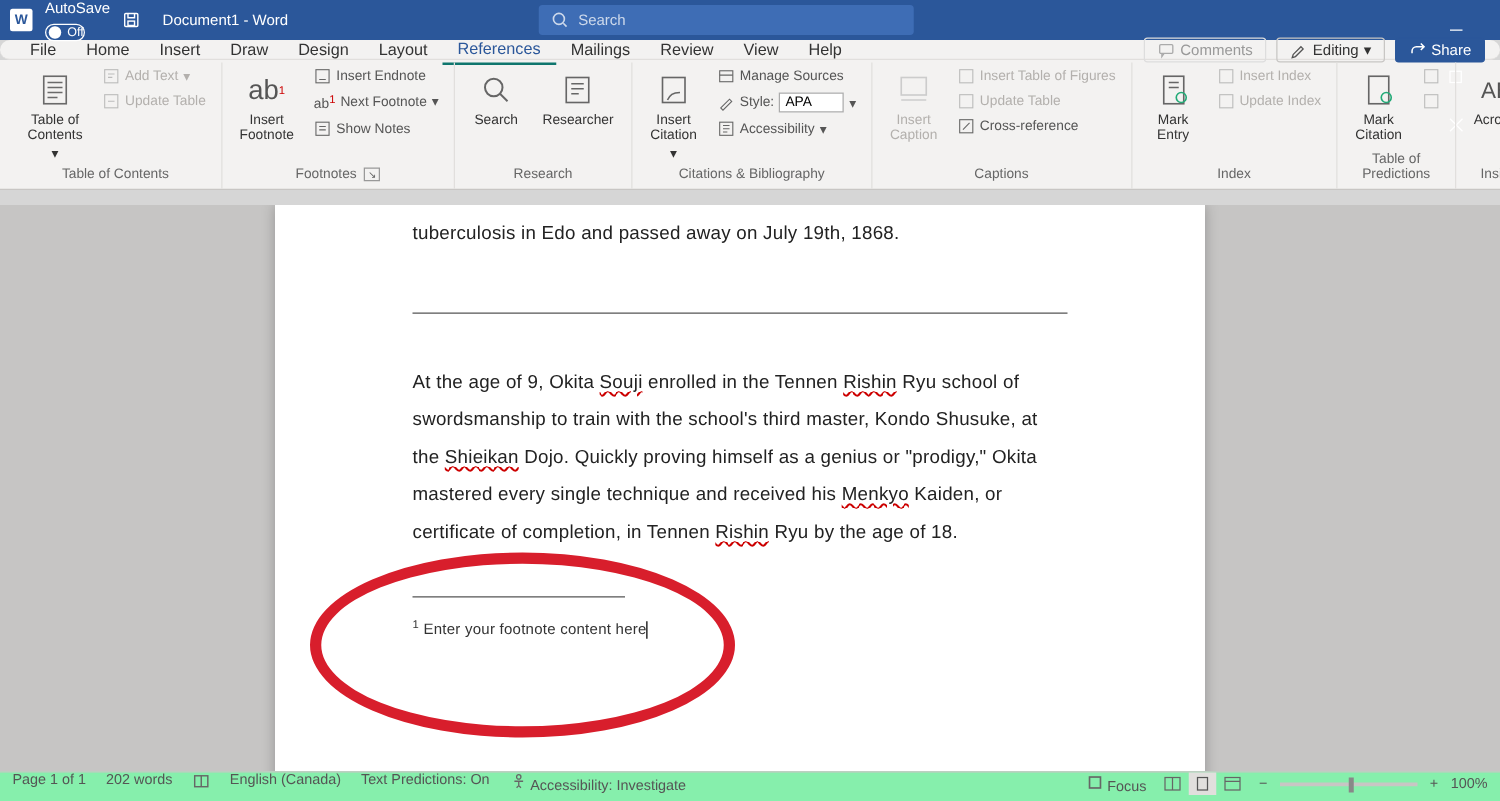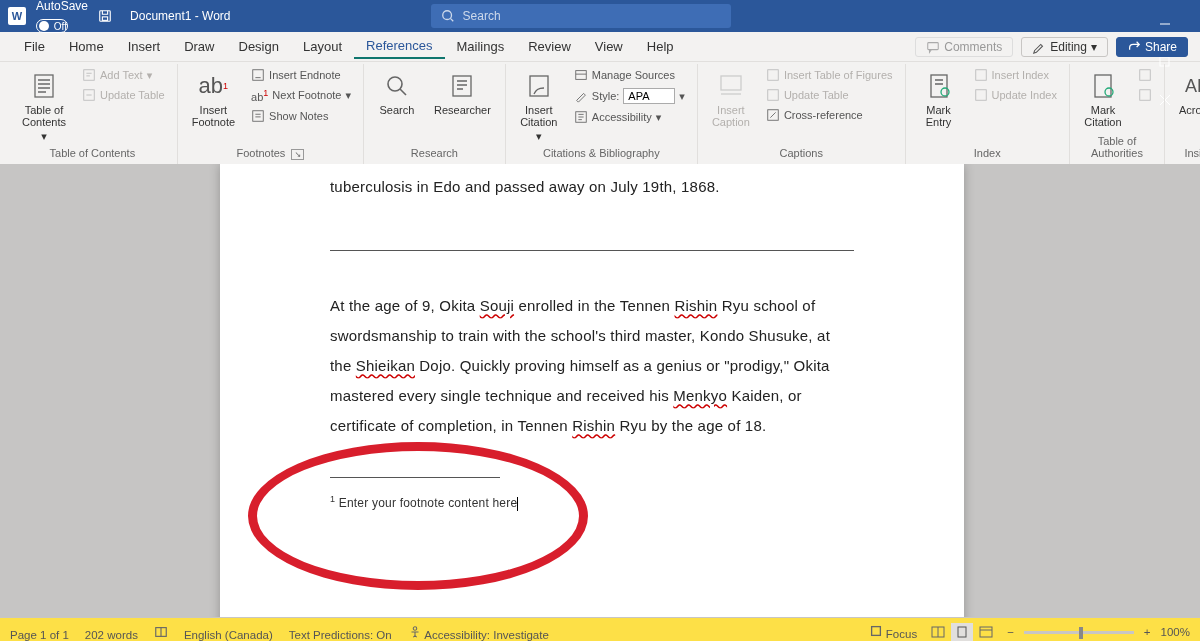--- a/index.html
+++ b/index.html
@@ -14,21 +14,21 @@
 .toggle .knob { width: 10px; height: 10px; background: #fff; border-radius: 50%; margin: 0 2px; }
 .toggle .offtx { font-size: 10px; margin-left: 3px; }
 .save-icon-svg { width: 14px; height: 14px; }
 .doc-title { margin-left: 8px; }
 .searchbox { margin-left: 200px; width: 300px; height: 24px; background: #3e6db5; border-radius: 3px; display: flex; align-items: center; padding: 0 10px; gap: 8px; color: #cdd9eb; }
 .titlebar .right { margin-left: auto; display: flex; align-items: center; gap: 14px; flex-direction: column; }
 .avatar { width: 20px; height: 20px; background: #fff; border-radius: 50%; display:flex;align-items:center;justify-content:center;color:#2b579a;font-size:8px;font-weight:bold; }
 .winbtn { width: 30px; height: 24px; display: flex; align-items: center; justify-content: center; }
 
 
-.menubar { height: 30px; background: #f3f2f1; display: flex; align-items: center; padding: 0 12px; font-size: 13px; color: #333; border-bottom: 1px solid #e1dfdd; }
+.menubar { height: 16px; background: #f3f2f1; display: flex; align-items: center; padding: 0 12px; font-size: 13px; color: #333; border-bottom: 1px solid #e1dfdd; border-radius: 13px; }
 .menubar .tab { padding: 4px 12px; cursor: pointer; }
 .menubar .tab.active { border-bottom: 2px solid #0f766e; color: #2b579a; }
 .menubar .rightmenu { margin-left: auto; display: flex; align-items: center; gap: 8px; font-size: 12px; }
 .rm-btn { border: 1px solid #c8c6c4; padding: 2px 10px; border-radius: 3px; display: flex; align-items: center; gap: 4px; }
 .rm-share { background: #2b579a; color: #fff; border-color: #2b579a; }
 
 
 .ribbon { height: 104px; background: #f3f2f1; display: flex; border-bottom: 1px solid #c8c6c4; padding: 2px 8px 0 8px; }
 .rgroup { border-right: 1px solid #e1dfdd; padding: 2px 8px; display: flex; flex-direction: column; justify-content: space-between; }
 .rgroup .body { display: flex; align-items: flex-start; gap: 6px; flex: 1; }
@@ -51,21 +51,21 @@
 .footnote-area { margin-top: 36px; }
 .fn-rule { width: 170px; border-top: 1px solid #555; }
 .fn-text { font-size: 12px; color: #333; margin-top: 6px; font-family: "Segoe UI", Arial; }
 .fn-text .sup { font-size: 9px; vertical-align: super; }
 .cursor { display: inline-block; width: 1px; height: 14px; background: #000; vertical-align: middle; }
 
 
 .anno-ellipse { position: absolute; border: 9px solid #d81e2c; border-radius: 50%; pointer-events: none; }
 
 
-.statusbar { position: absolute; bottom: 0; left: 0; right: 0; height: 24px; background: #fde047; border-top: 1px solid #c8c6c4; display: flex; align-items: flex-end; font-size: 11.5px; color: #555; padding: 0 10px; gap: 16px; }
+.statusbar { position: absolute; bottom: 0; left: 0; right: 0; height: 24px; background: #86efac; border-top: 1px solid #c8c6c4; display: flex; align-items: flex-start; font-size: 11.5px; color: #555; padding: 0 10px; gap: 16px; }
 .statusbar .right { margin-left: auto; display: flex; align-items: center; gap: 10px; }
 .viewbtns { display: flex; gap: 2px; }
 .vb { width: 22px; height: 18px; border: 1px solid transparent; display: flex; align-items: center; justify-content: center; }
 .vb.active { background: #e1dfdd; }
 .zoom-slider { width: 110px; height: 3px; background: #c8c6c4; position: relative; }
 .zoom-slider .thumb { position: absolute; left: 50%; top: -4px; width: 4px; height: 12px; background: #888; }
 
 .sm-ic { width: 14px; height: 14px; flex: 0 0 14px; }
 .lg-ic { width: 28px; height: 28px; }
 </style>
@@ -358,21 +358,21 @@
               <rect x="2" y="2" width="12" height="12"></rect>
             </svg>
           </div>
         <div class="small-btn disabled">
             <svg class="sm-ic" viewBox="0 0 16 16" fill="none" stroke="#bbb">
               <rect x="2" y="2" width="12" height="12"></rect>
             </svg>
           </div>
       </div>
     </div>
-    <div class="label">Table of Authorities</div>
+    <div class="label">Table of Predictions</div>
   </div>
 
   <div class="rgroup" style="border-right:none">
     <div class="body">
       <div class="big-btn">
         <div class="ic">
             <span style="font-size:18px;color:#555">ABC</span>
           </div>
         <span>Acronyms</span>
       </div>

